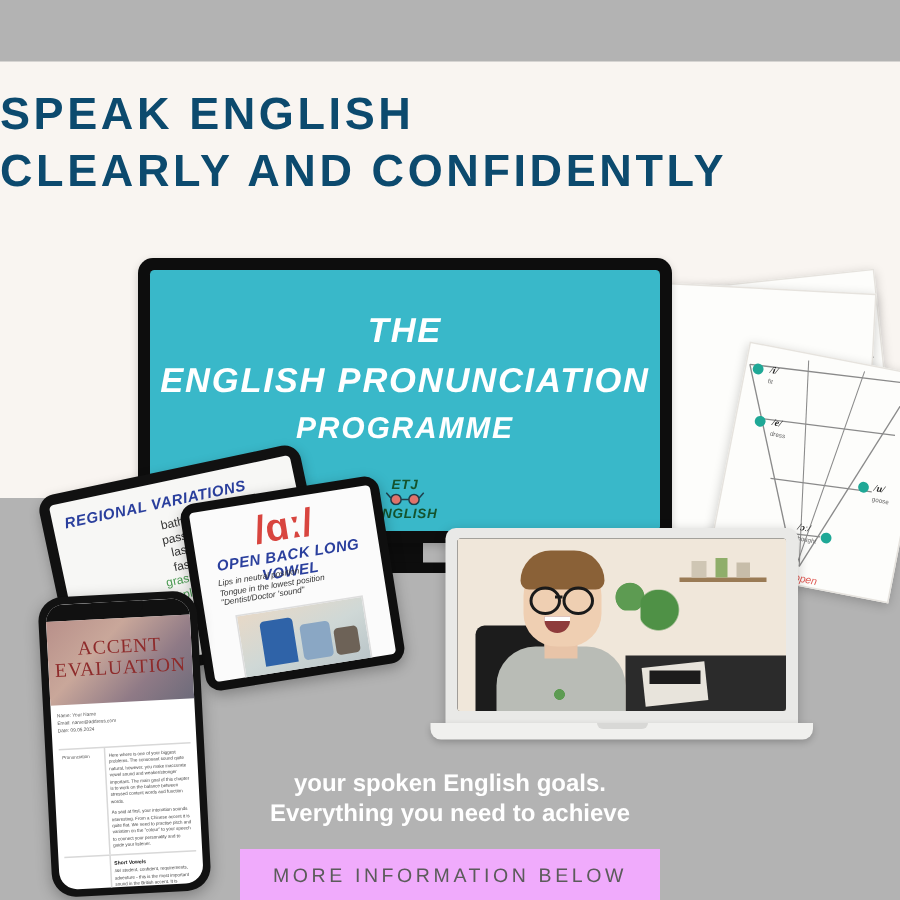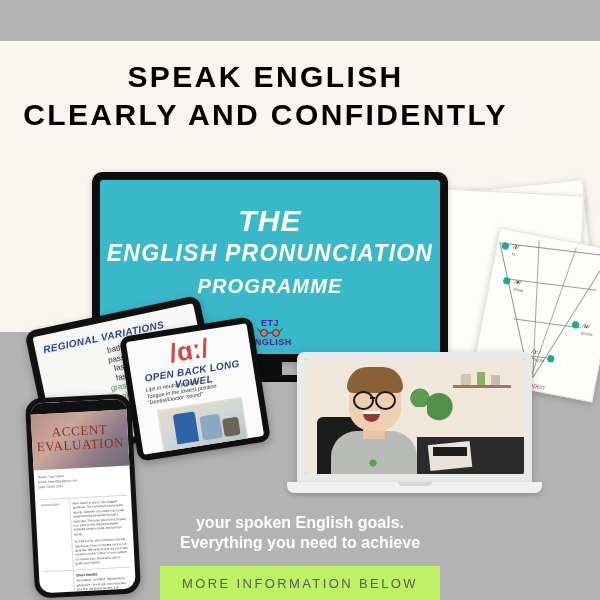--- a/index.html
+++ b/index.html
@@ -12,22 +12,22 @@
 
   
   .cream-panel{
     position:absolute;left:0;top:41px;width:600px;height:291px;
     background:#f9f5f1;
   }
 
   
   .headline{
     position:absolute;left:0;top:58px;width:531px;
-    text-align:center;
-    color:#000000;
+    text-align:left;
+    color:#0c4a6e;
     font-weight:bold;
     font-size:30px;
     letter-spacing:2.4px;
     line-height:38px;
     text-transform:uppercase;
   }
   .headline .l2{display:block;}
 
   
   .monitor{
@@ -38,26 +38,27 @@
   .monitor-screen{
     position:absolute;left:8px;top:8px;right:8px;bottom:8px;
     background:#39b8c9;border-radius:3px;overflow:hidden;
   }
   .mon-title{
     position:absolute;left:0;right:0;top:24px;
     text-align:center;color:#ffffff;
     font-style:italic;font-weight:bold;
     letter-spacing:1.2px;line-height:33px;
   }
-  .mon-title .t1{display:block;font-size:30px;}
+  .mon-title .t1{display:block;font-size:23px;}
   .mon-title .t2{display:block;font-size:23px;}
   .mon-title .t3{display:block;font-size:20px;}
   .mon-logo{
     position:absolute;left:0;right:0;bottom:6px;text-align:center;
-    color:#4c1d95;
+    color:#14532d;
+    font-style:italic;
   }
   .mon-logo .etj{font-size:9px;font-weight:bold;letter-spacing:.5px;line-height:10px;}
   .mon-logo .glasses{line-height:8px;height:9px;}
   .mon-logo .glasses svg{display:inline-block;}
   .mon-logo .eng{font-size:9px;font-weight:bold;letter-spacing:.5px;line-height:11px;}
   .monitor-neck{
     position:absolute;left:258px;top:362px;width:24px;height:16px;background:#0d0d0d;
   }
   .monitor-base{
     position:absolute;left:228px;top:375px;width:84px;height:7px;background:#0d0d0d;border-radius:3px;
@@ -245,21 +246,21 @@
   }
 
   
   .sub{
     position:absolute;left:0;top:513px;width:600px;text-align:center;
     color:#ffffff;font-weight:bold;font-size:16px;line-height:20px;
   }
   .sub span{display:block;}
   .cta{
     position:absolute;left:160px;top:566px;width:280px;height:34px;
-    background:#bef264;
+    background:#f0abfc;
     display:flex;align-items:center;justify-content:center;
   }
   .cta-label{
     color:#5b5b5b;font-size:13px;letter-spacing:2.4px;
   }
 </style>
 </head>
 <body>
 
 <div id="stage">

